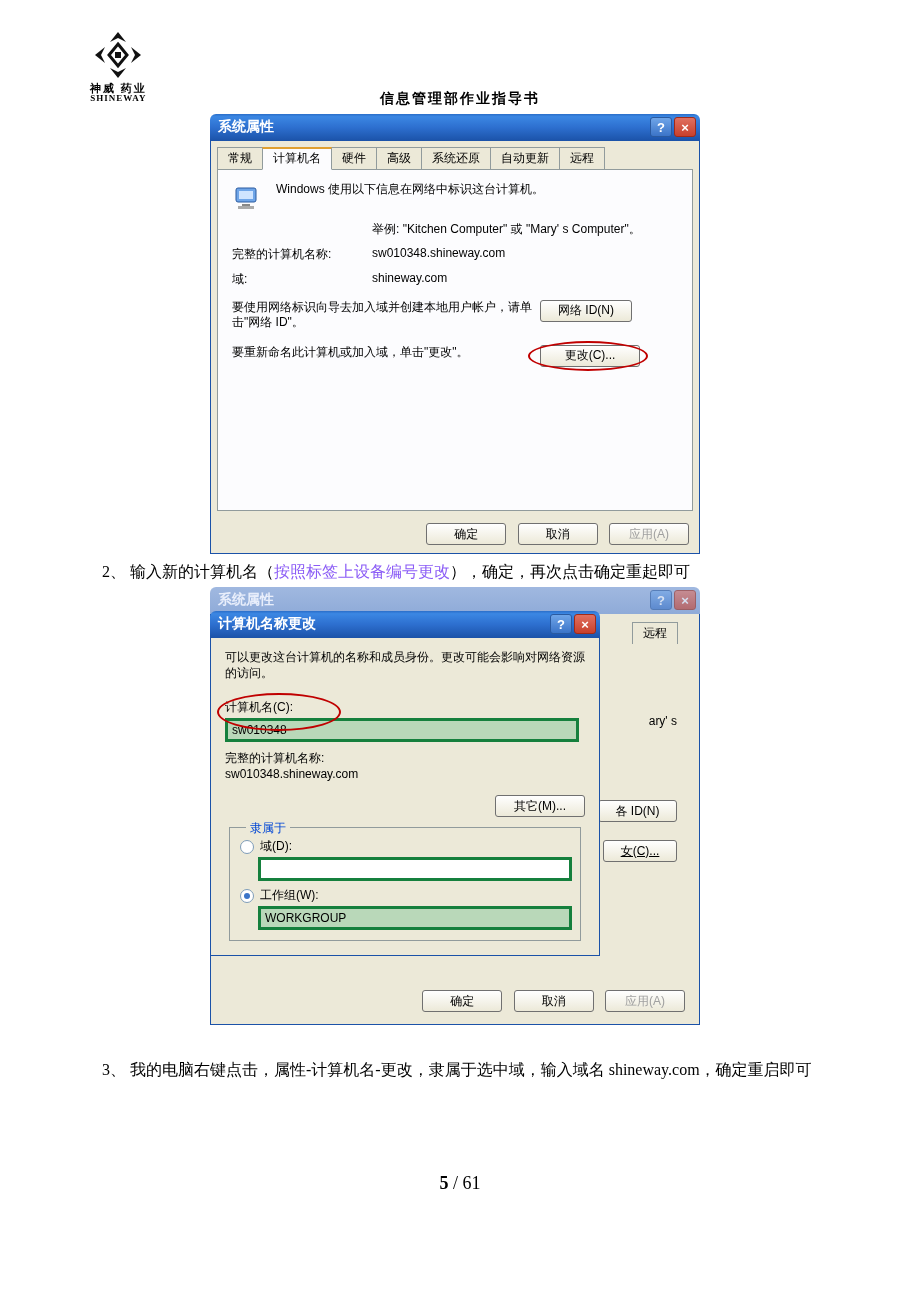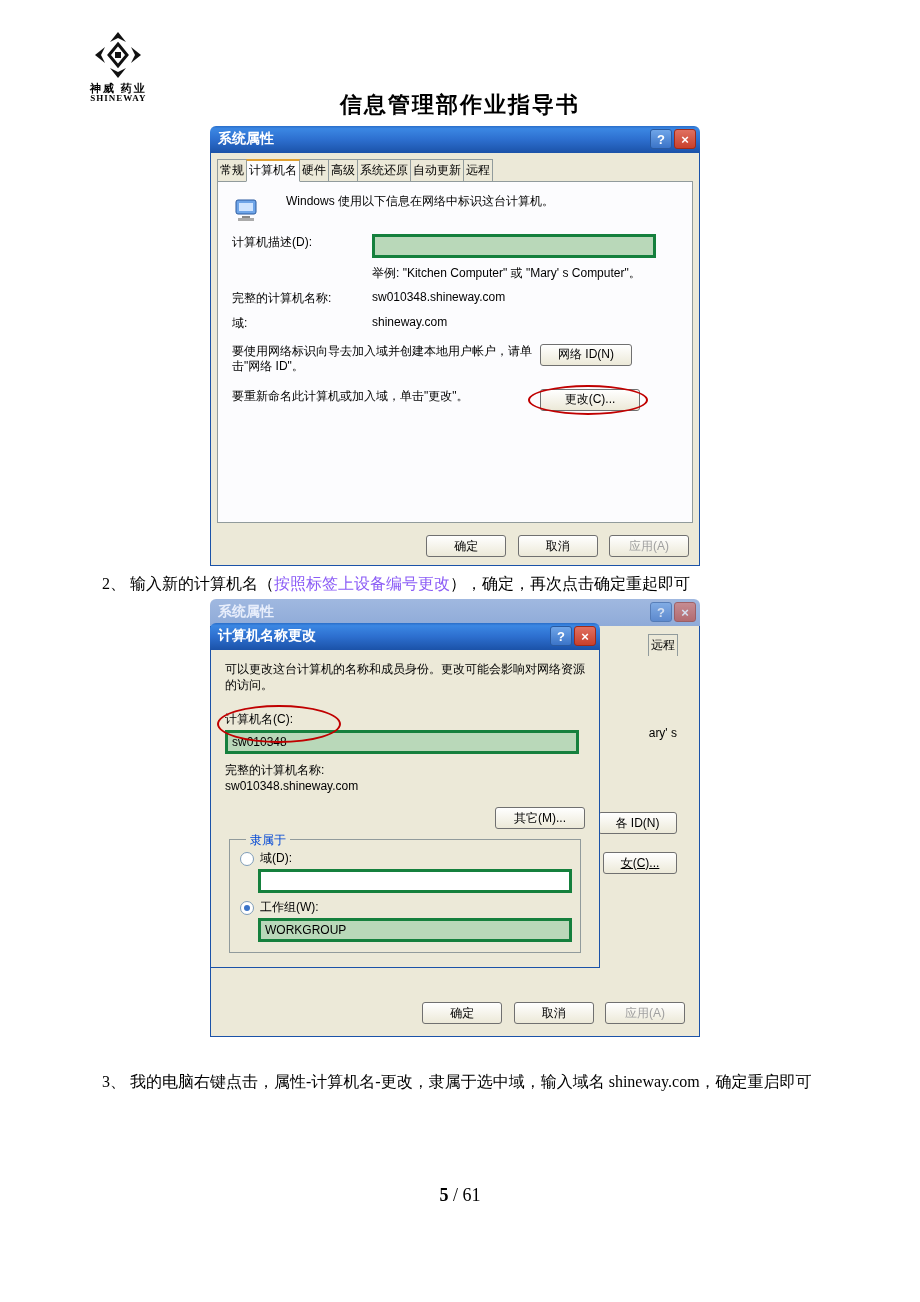--- a/index.html
+++ b/index.html
@@ -21,21 +21,21 @@
     top: 30px;
     text-align: center;
     font-size: 11px;
     line-height: 1.1;
     letter-spacing: 2px;
     font-weight: bold;
   }
   .logo-svg { display:block; margin:0 auto 2px auto;}
   .doc-title {
     text-align: center;
-    font-size: 22px;
+    font-size: 14px;
     font-weight: bold;
     margin-top: 60px;
     margin-bottom: 6px;
     letter-spacing: 2px;
   }
   .dlg-wrap {
     margin-left: 120px;
     width: 490px;
   }
   
@@ -81,21 +81,21 @@
   .tabs {
     display:flex;
     padding: 6px 6px 0 6px;
     gap: 0;
     font-size: 12px;
   }
   .tab {
     background:#ece9d8;
     border:1px solid #919b9c;
     border-bottom:none;
-    padding:2px 2px;
+    padding:2px 10px;
     margin-right:-1px;
     position:relative;
     white-space:nowrap;
   }
   .tab.active {
     background:#fcfcfe;
     border-bottom:1px solid #fcfcfe;
     z-index:2;
     font-weight: normal;
     border-top:2px solid #e0a030;
@@ -106,21 +106,21 @@
     border:1px solid #919b9c;
     margin:-1px 6px 6px 6px;
     padding: 12px 14px 18px 14px;
     position:relative;
   }
   .row { display:flex; align-items:flex-start; margin-bottom:8px; }
   .row .label { width: 140px; }
   .icon-mycomputer {
     width:32px; height:32px; flex:0 0 32px; margin-right:10px;
   }
-  .descline { margin-left: 12px; line-height:1.3; }
+  .descline { margin-left: 2px; line-height:1.3; }
   .xp-input {
     display:inline-block;
     background:#b9d8b9;
     border:3px solid #15803d;
     height:18px;
     width: 270px;
     vertical-align:middle;
     font-size:12px;
     padding:0 4px;
     font-family: inherit;
@@ -223,24 +223,20 @@
       <div class="tab-panel" style="height:310px;position:relative;">
         <div class="row">
           <svg class="icon-mycomputer" viewBox="0 0 32 32">
             <rect x="4" y="6" width="20" height="14" rx="2" fill="#6fa5e8" stroke="#2a5aa0"></rect>
             <rect x="7" y="9" width="14" height="8" fill="#cfe4ff"></rect>
             <rect x="10" y="22" width="8" height="2" fill="#888"></rect>
             <rect x="6" y="24" width="16" height="3" fill="#aaa"></rect>
           </svg>
           <div class="descline">Windows 使用以下信息在网络中标识这台计算机。</div>
         </div>
-        <div class="row">
-          <div class="label">计算机描述(D):</div>
-          <span class="xp-input"></span>
-        </div>
         <div class="example">举例: "Kitchen Computer" 或 "Mary' s Computer"。</div>
         <div class="row" style="margin-top:8px;">
           <div class="label">完整的计算机名称:</div>
           <div>sw010348.shineway.com</div>
         </div>
         <div class="row">
           <div class="label">域:</div>
           <div>shineway.com</div>
         </div>
         <div class="row" style="margin-top:12px;">

